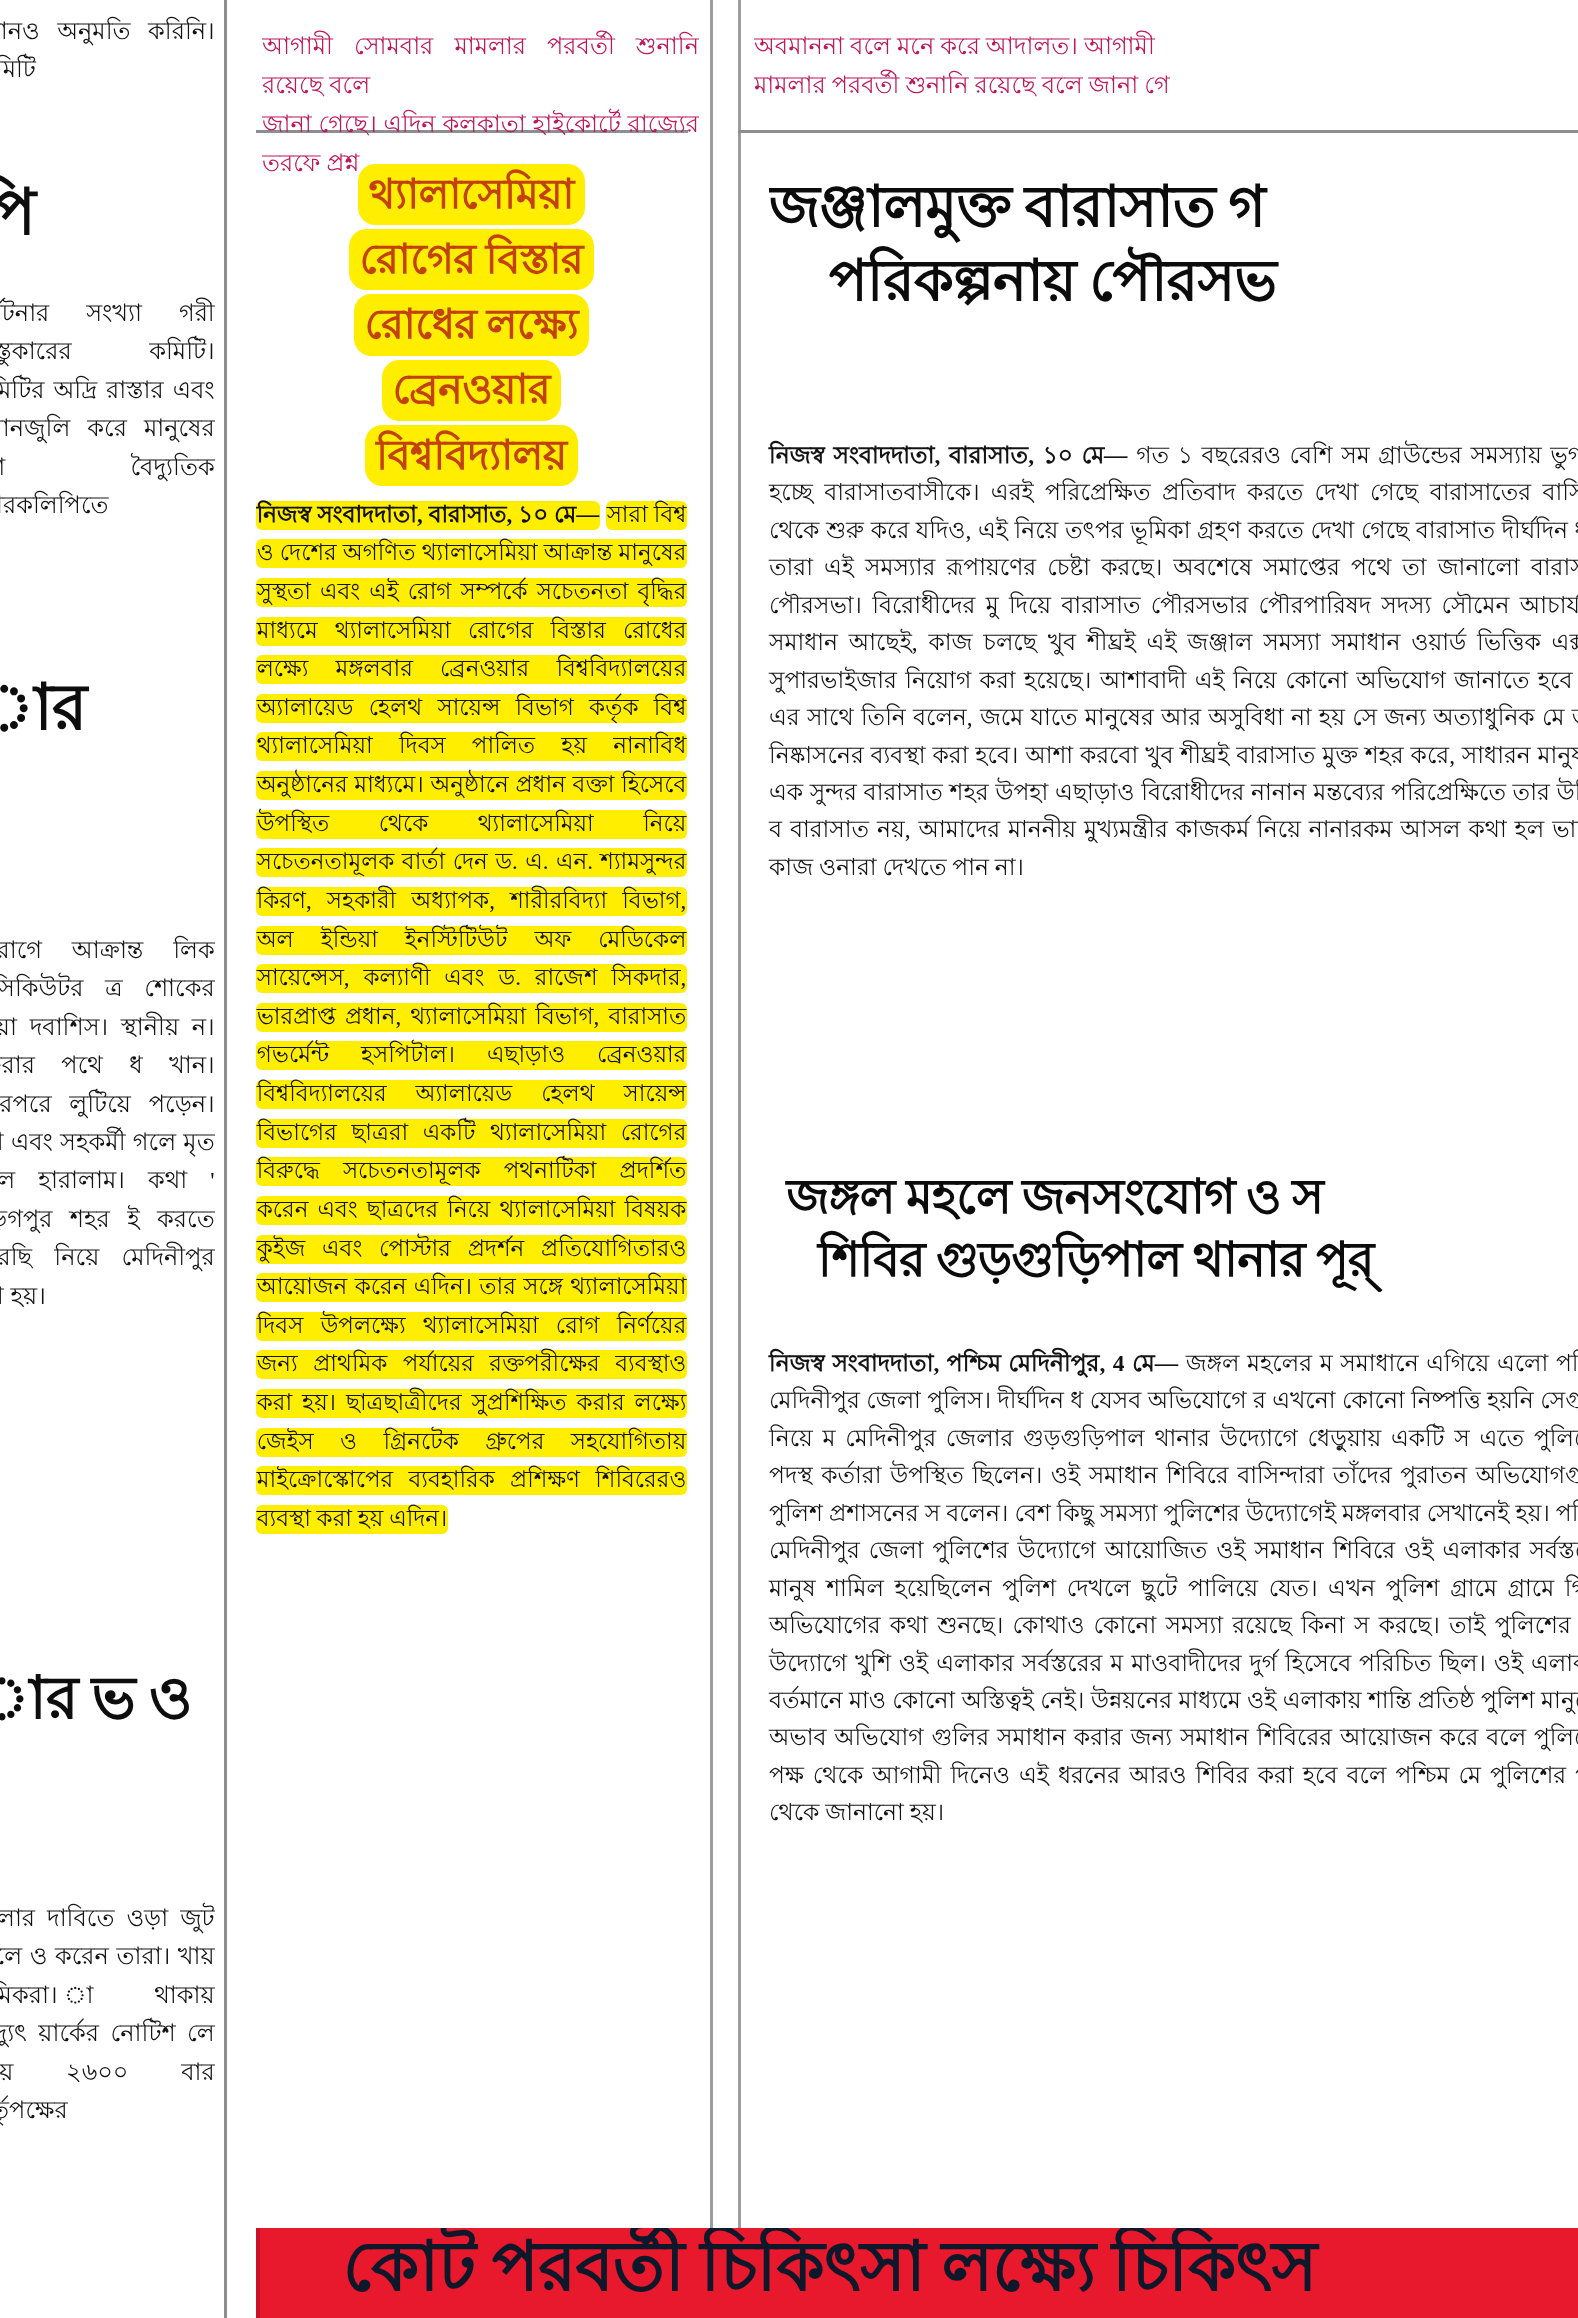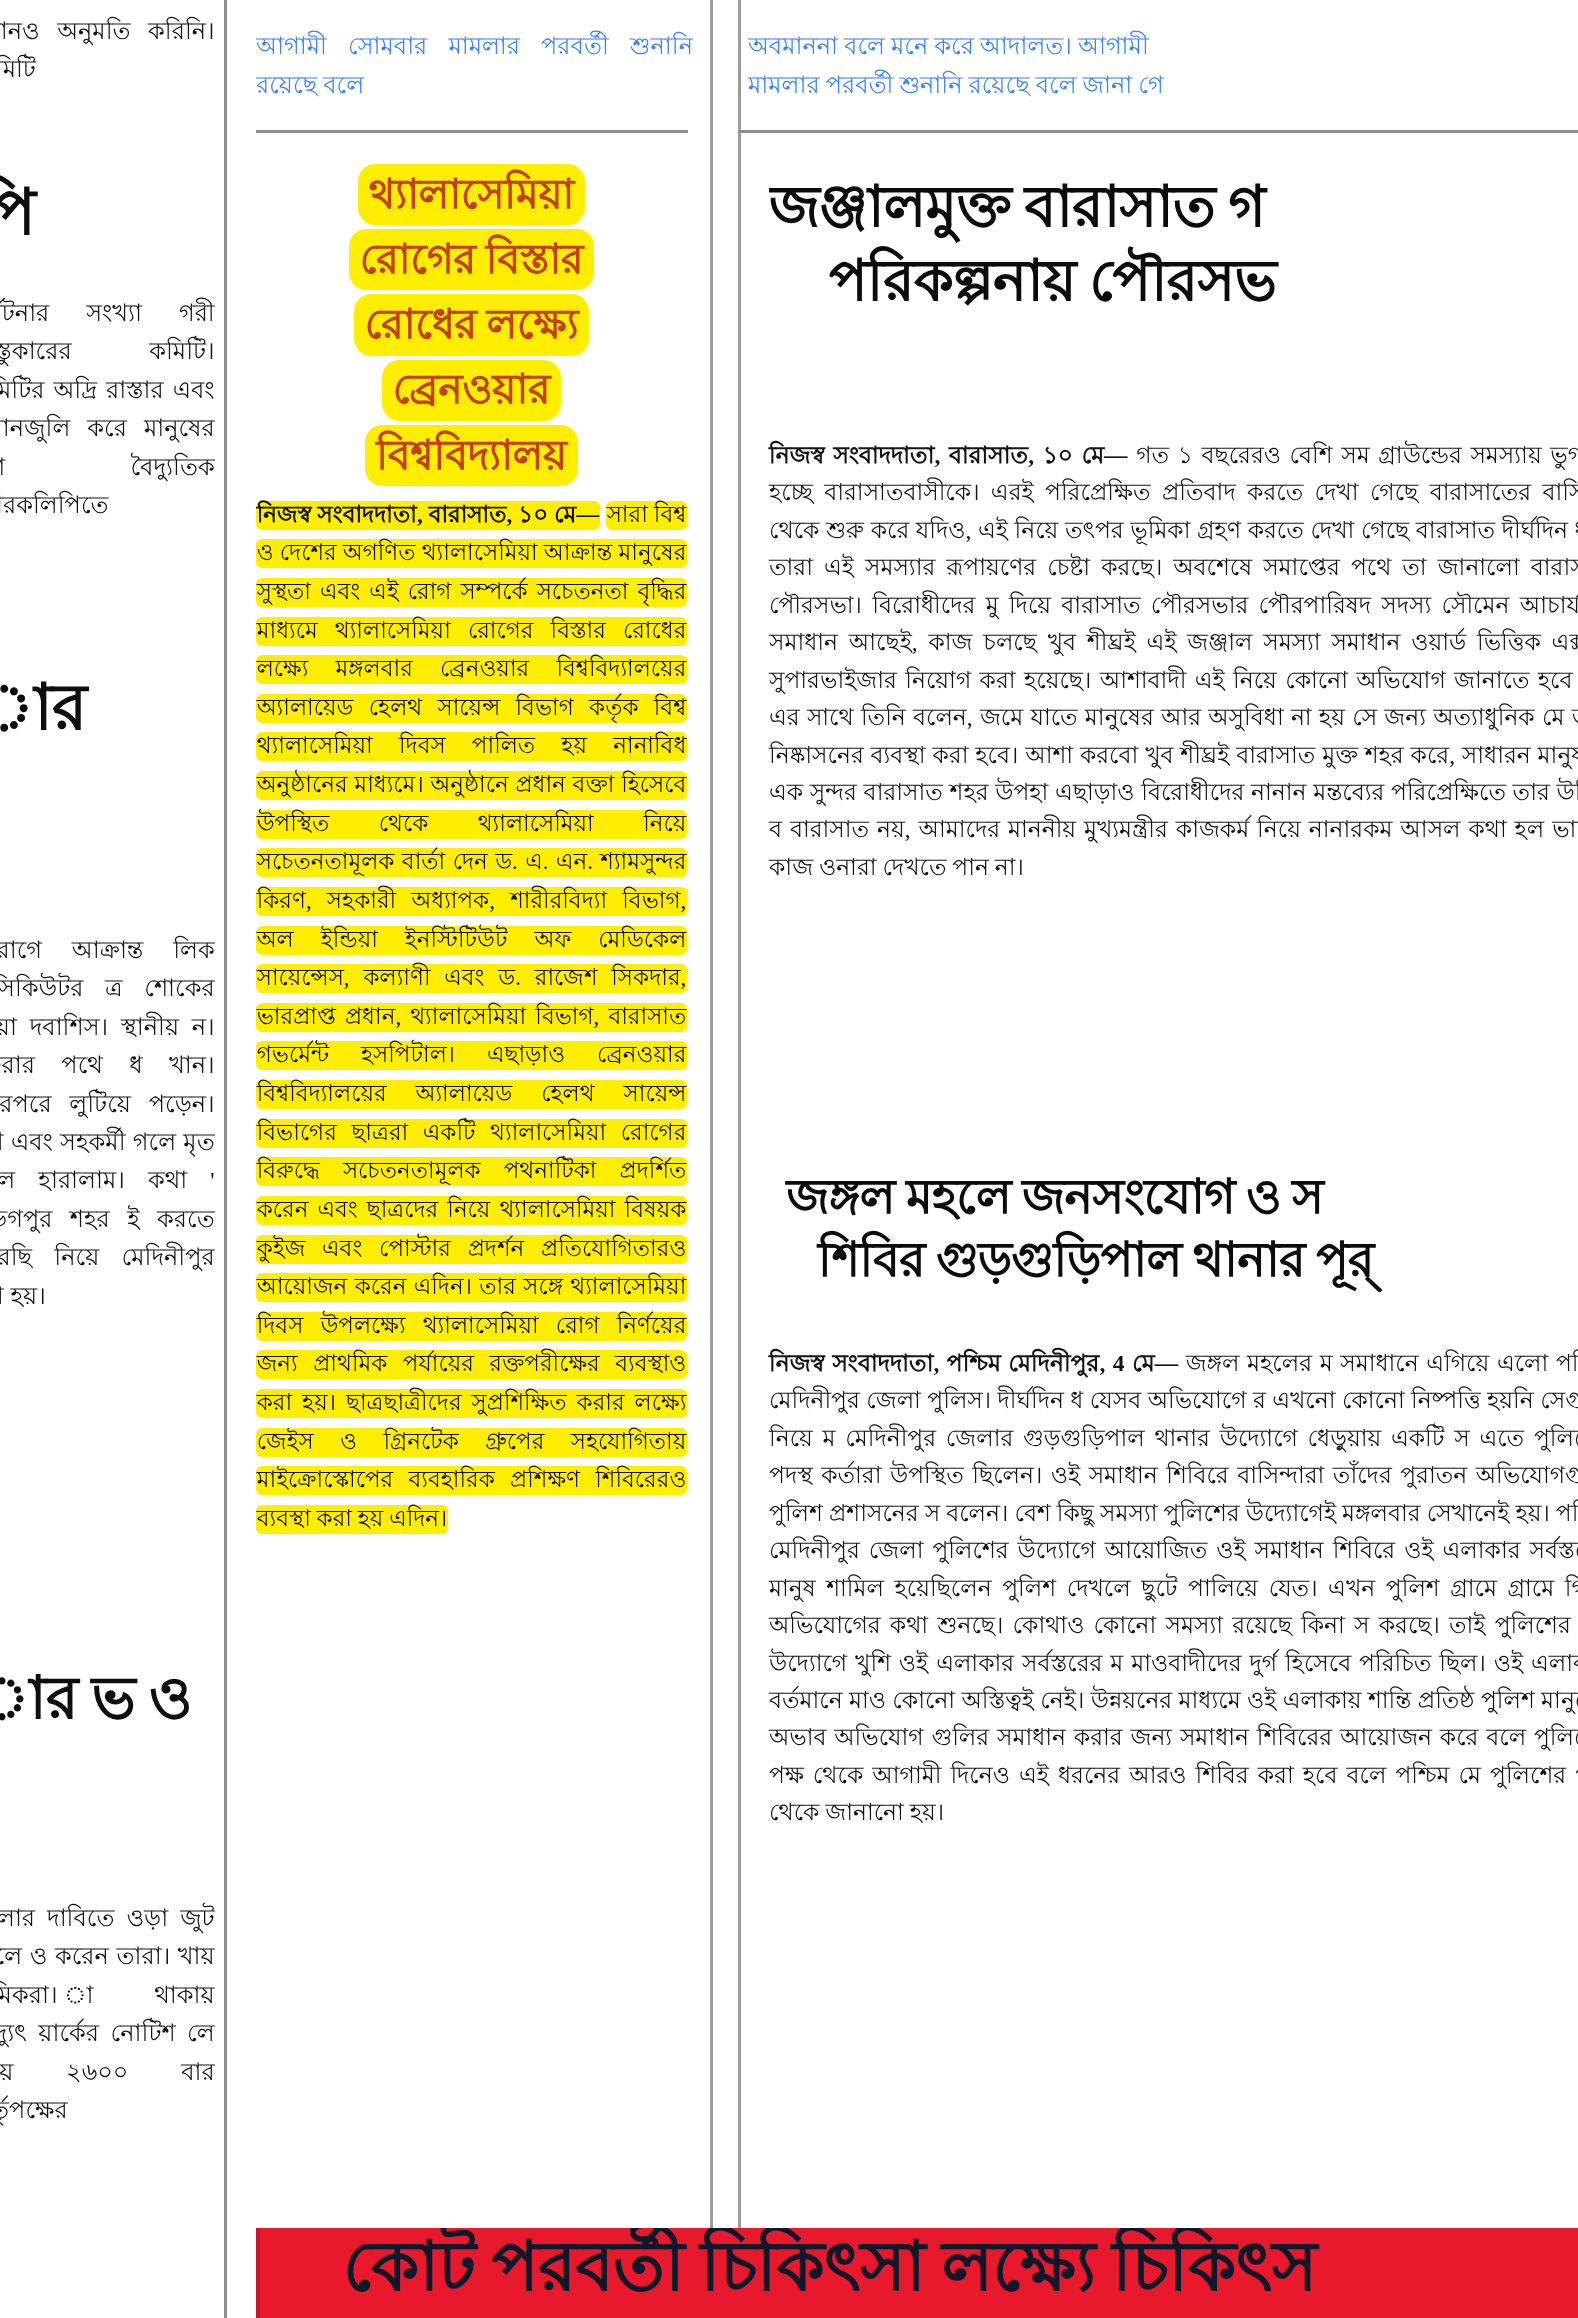--- a/index.html
+++ b/index.html
@@ -63,23 +63,24 @@
     color: #0d0d0d;
     letter-spacing: -0.7px;
   }
 
   
   .topstrip {
     position: absolute;
     top: 0;
     font-size: 24px;
     line-height: 1.62;
-    color: #3b82f6;
-    text-align: justify;
-    overflow: hidden;
+    color: #be185d;
+    text-align: justify;
+    overflow: hidden;
+    margin-left: 6px;
   }
 
   
   .art-yellow {
     position: absolute;
     left: 256px;
     top: 162px;
     width: 431px;
     box-sizing: border-box;
   }
@@ -221,20 +222,21 @@
   <div class="col col-left" style="top:1662px;">
     <div class="bigfrag" style="font-size:59px; line-height:1.25;">ার ভ ও</div>
   </div>
 
   <div class="col col-left" style="top:1899px;">
     <div class="bodytext">খালার দাবিতে ওড়া জুট মিলে ও করেন তারা। খায় শ্রমিকরা। া থাকায় বিদ্যুৎ য়ার্কের নোটিশ লে প্রায় ২৬০০ বার কর্তৃপক্ষের</div>
   </div>
 
   <div class="topstrip" style="left:256px; top:27px; width:437px;">
     <div>আগামী সোমবার মামলার পরবর্তী শুনানি রয়েছে বলে</div>
+    <div>জানা গেছে। এদিন কলকাতা হাইকোর্টে রাজ্যের তরফে প্রশ্ন</div>
   </div>
 
   <div class="topstrip" style="left:748px; top:27px; width:838px; white-space:nowrap;">
     <div>অবমাননা বলে মনে করে আদালত। আগামী</div>
     <div>মামলার পরবর্তী শুনানি রয়েছে বলে জানা গে</div>
   </div>
 
   <div class="art-yellow">
 
     <div class="hl-title">

